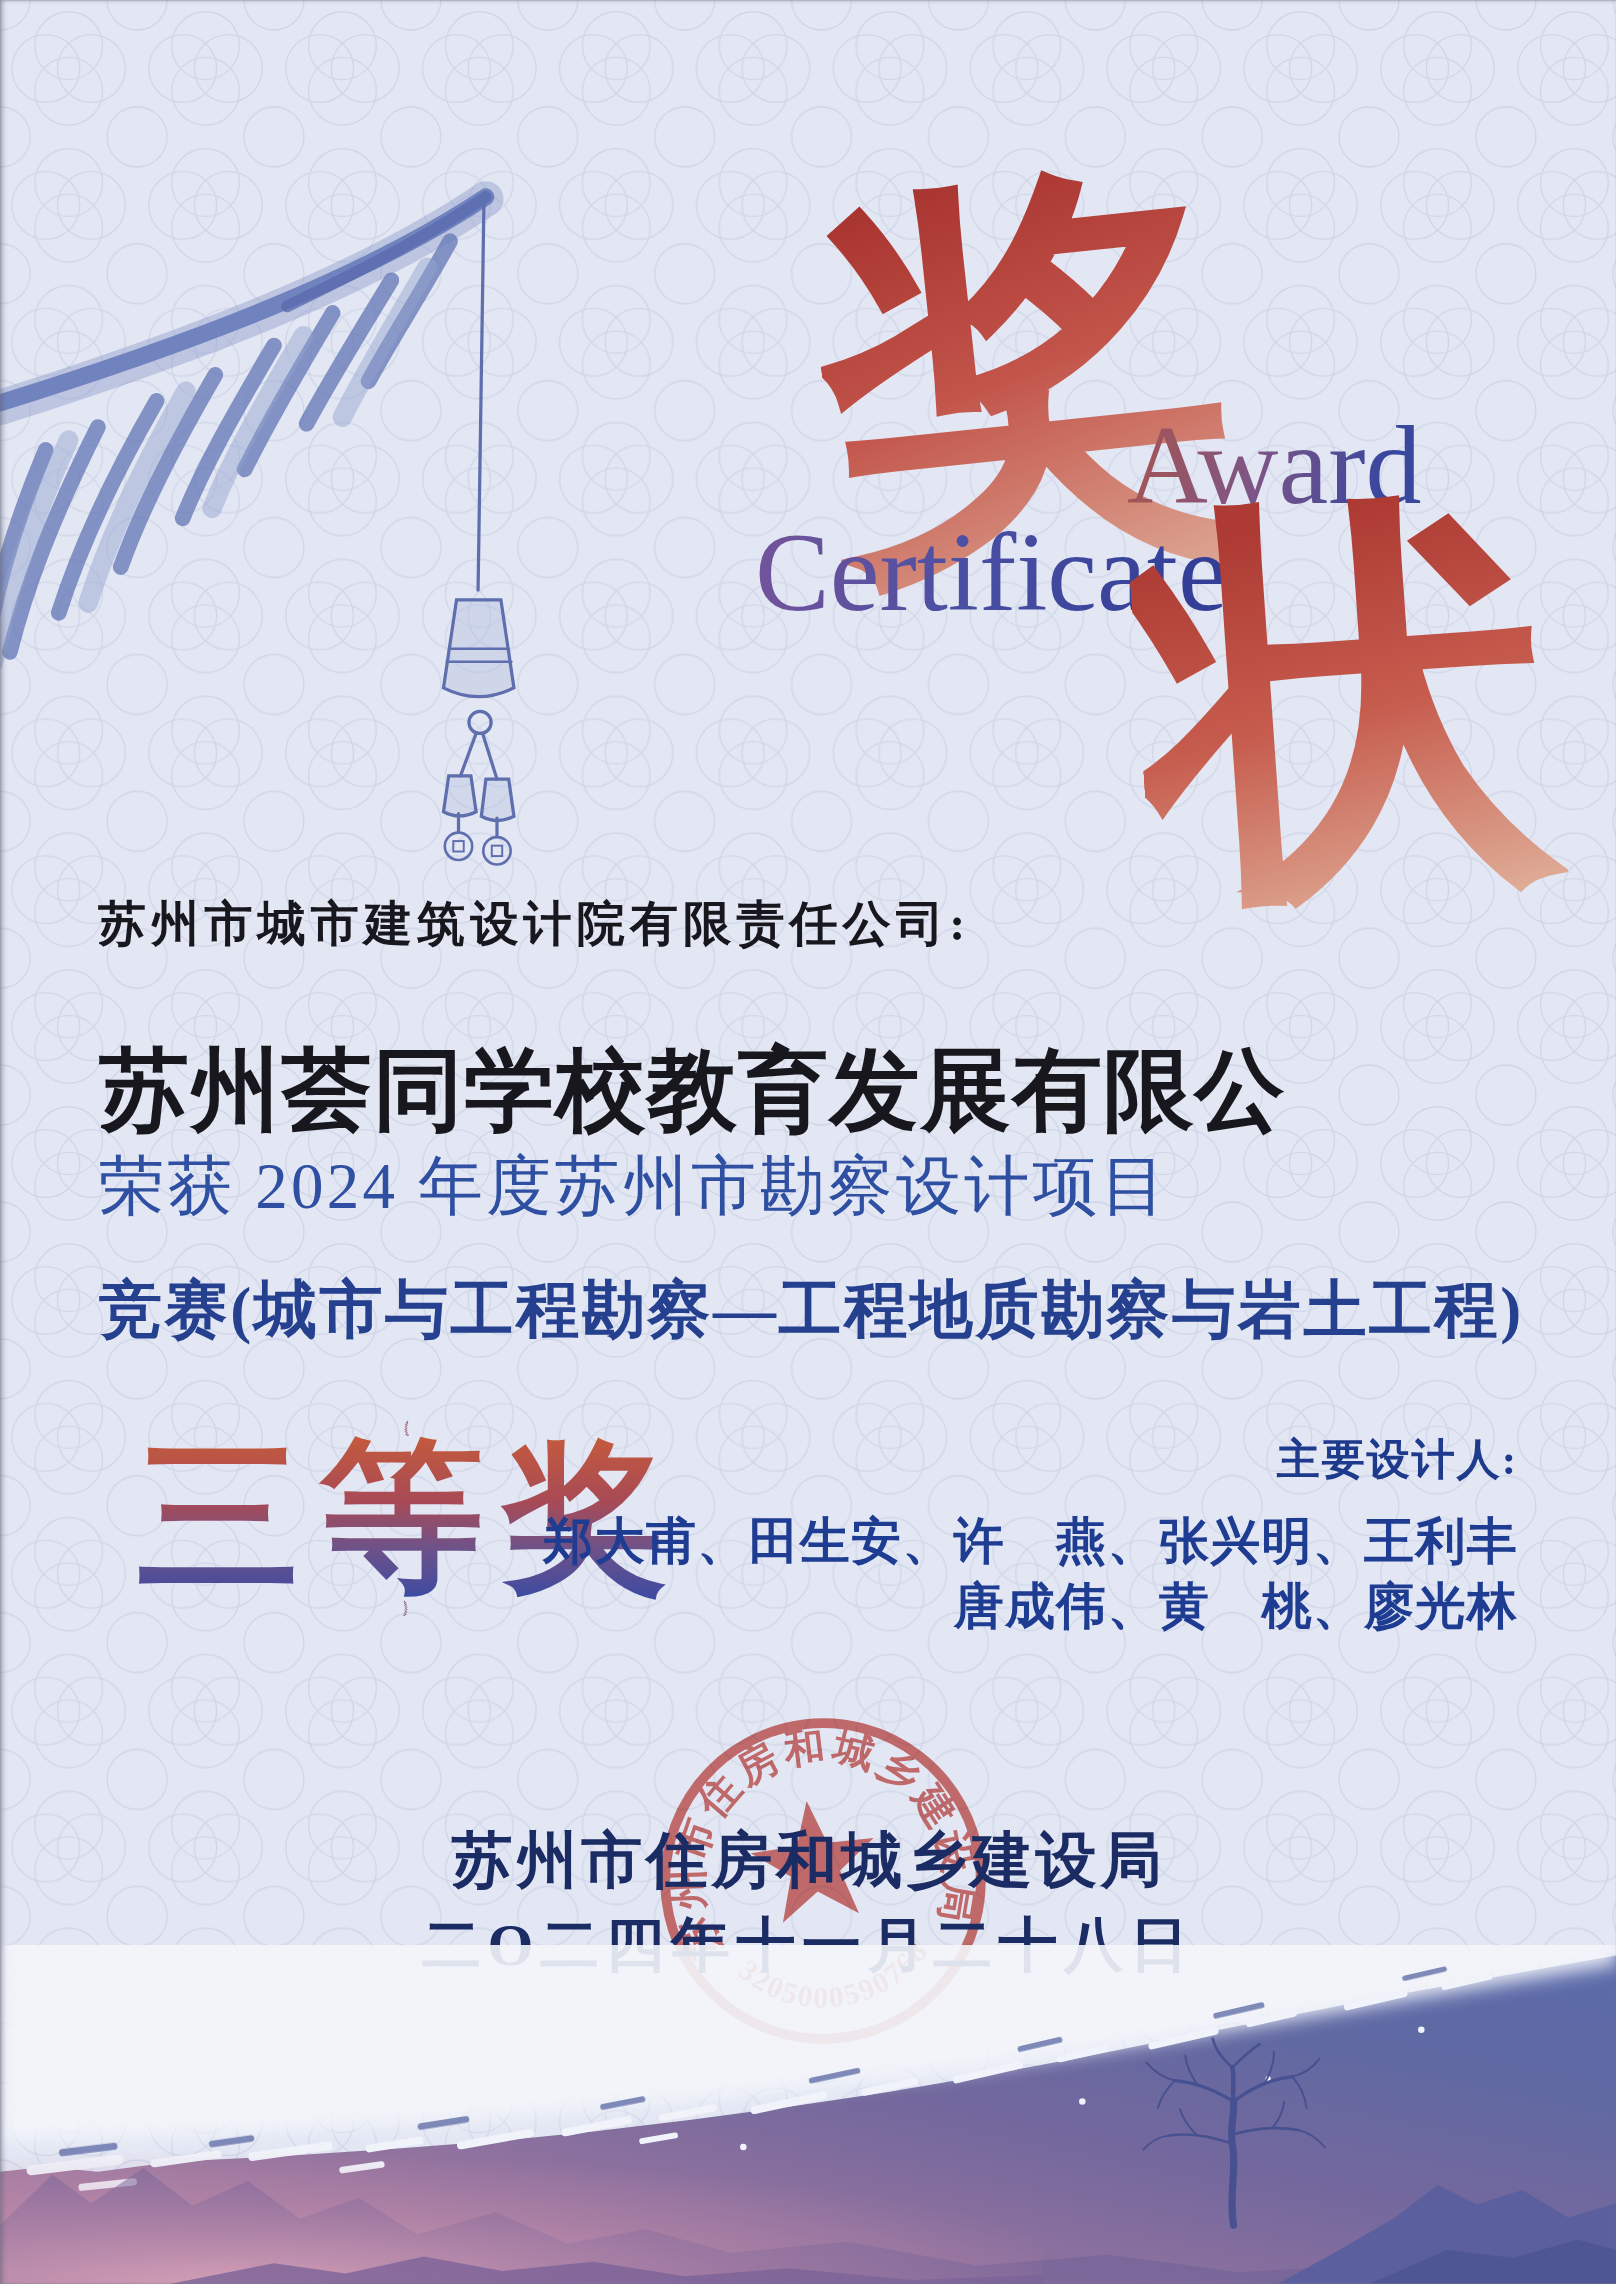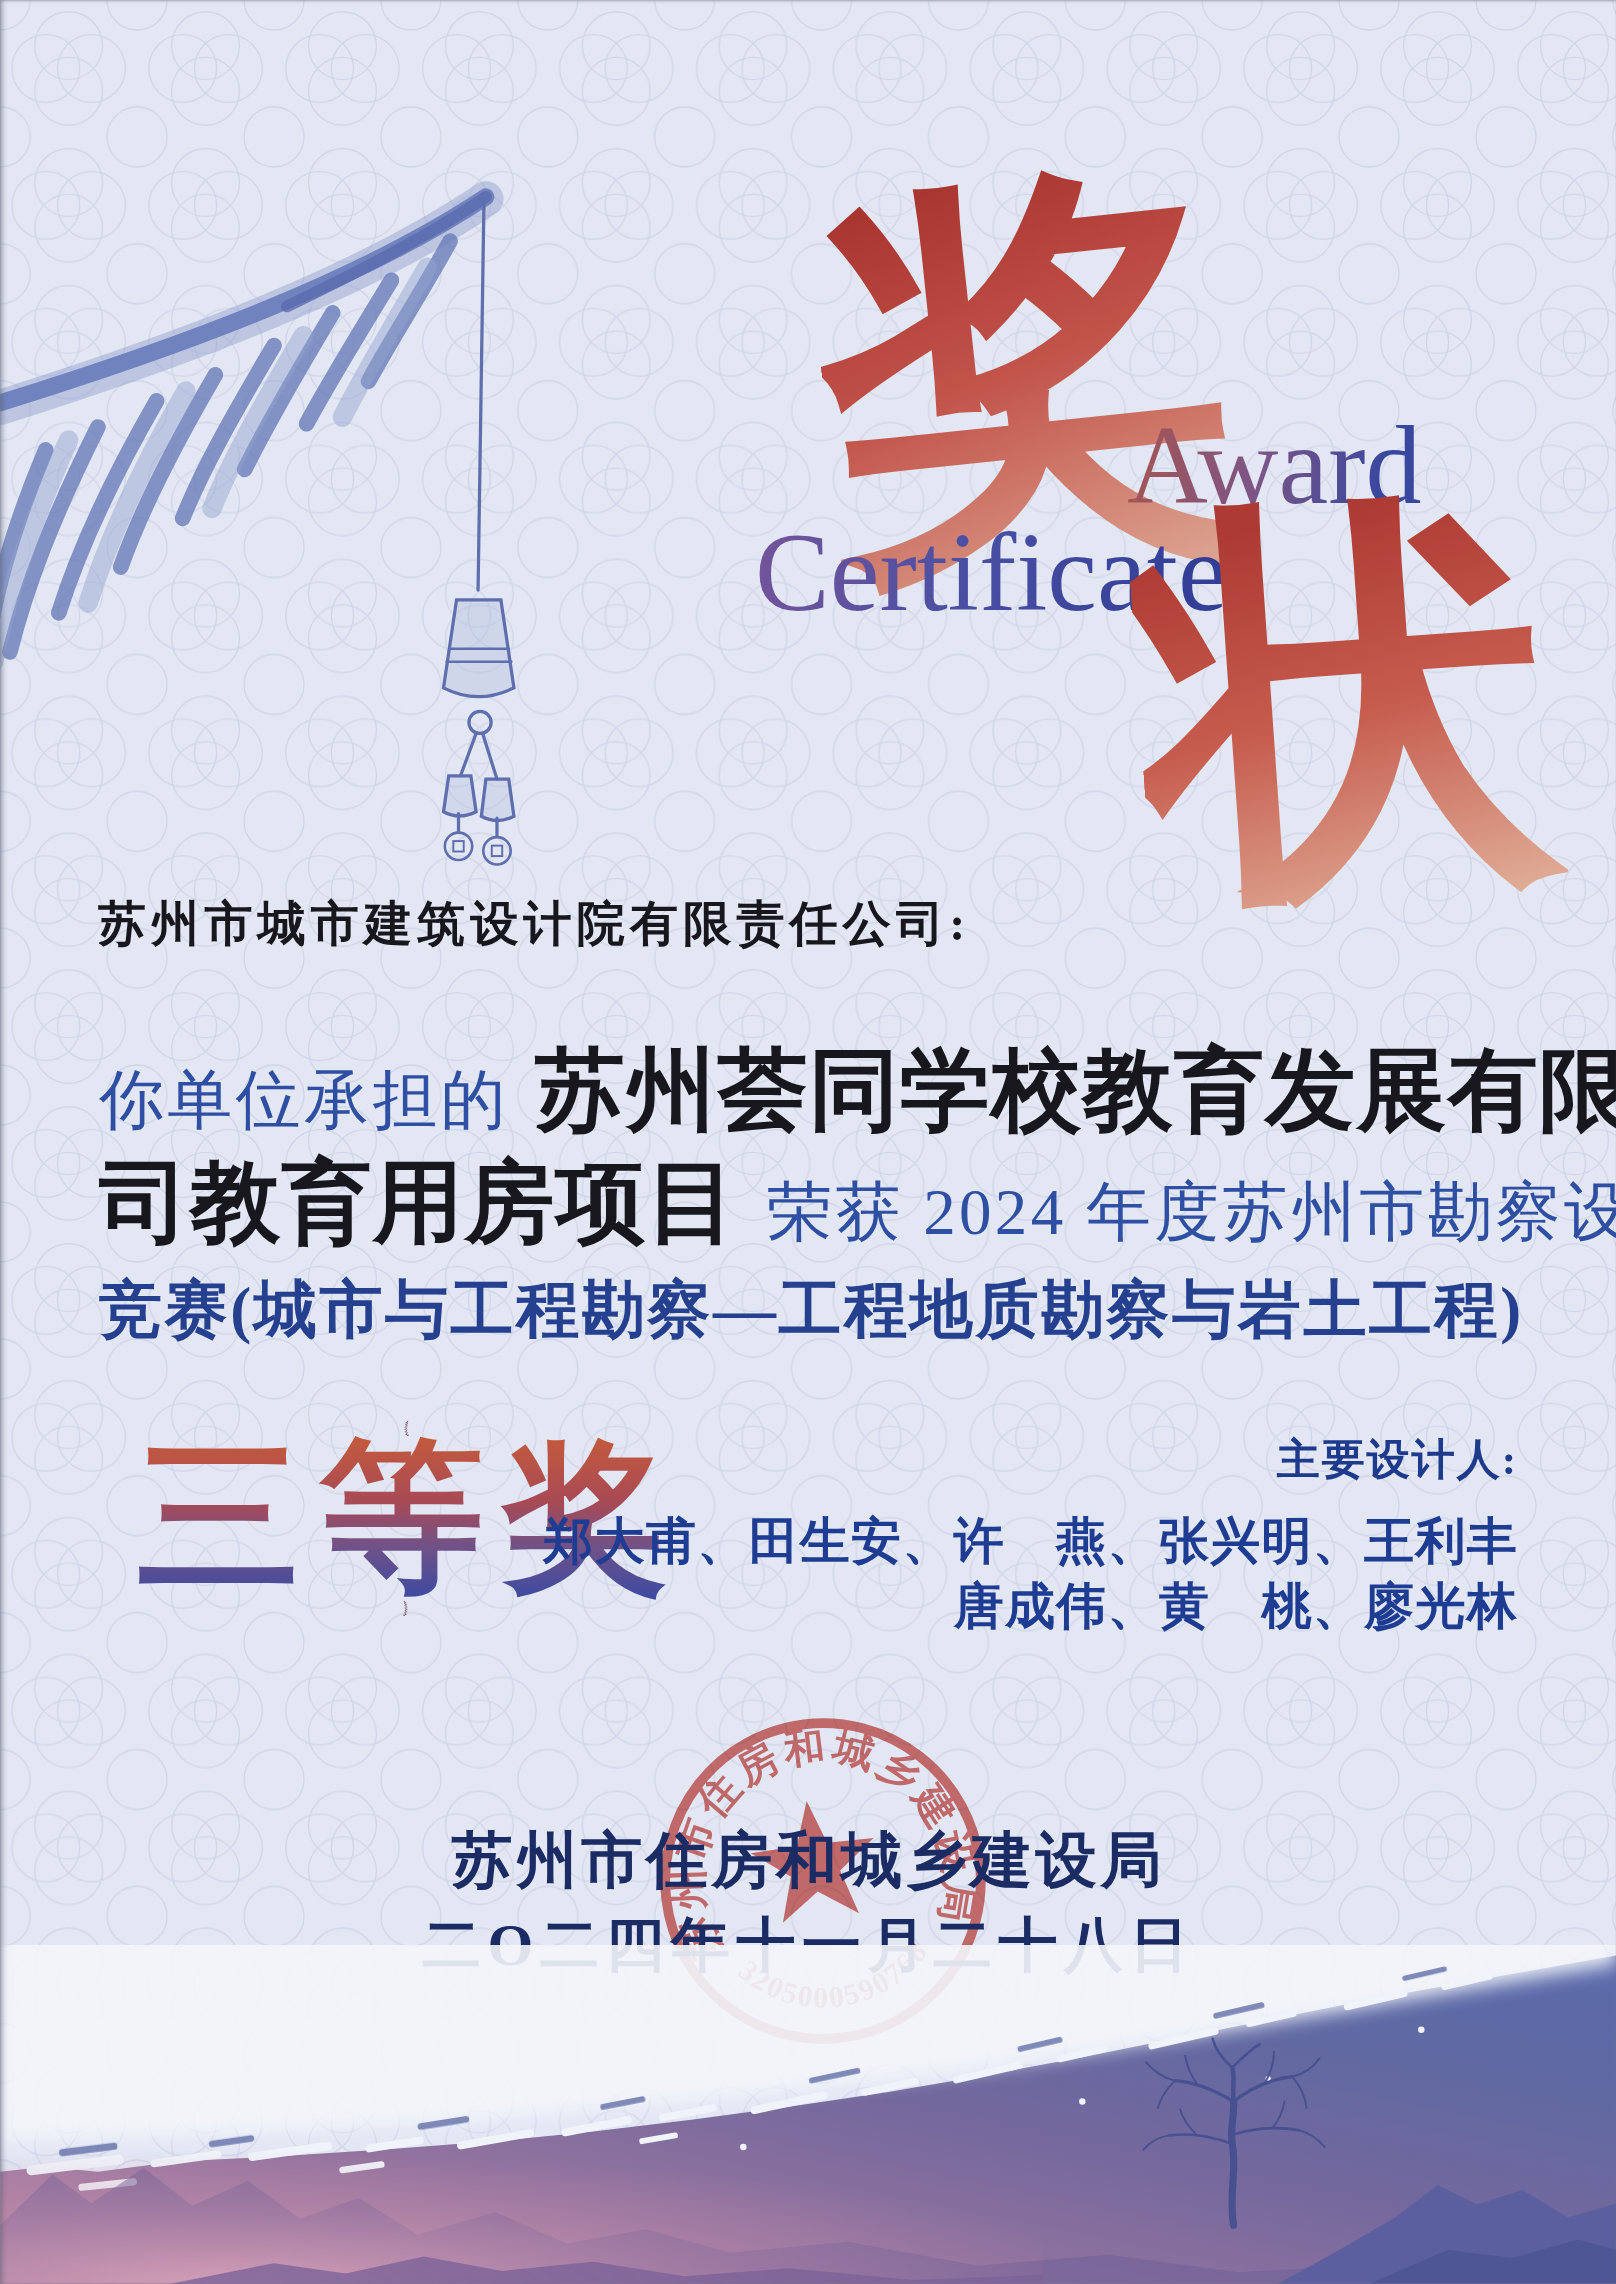--- a/index.html
+++ b/index.html
@@ -138,25 +138,23 @@
   </svg>
 
   <div id="char-jiang" class="abs grad-text">奖</div>
   <div id="title-award" class="abs grad-text">Award</div>
   <div id="title-certificate" class="abs grad-text">Certificate</div>
   <div id="char-zhuang" class="abs grad-text">状</div>
 
   <div id="recipient" class="abs">苏州市城市建筑设计院有限责任公司:</div>
 
   <div id="line1" class="abs bodyline">
-    <span class="blue-inline">你单位承担的</span>
     <span class="proj">苏州荟同学校教育发展有限公</span>
   </div>
   <div id="line2" class="abs bodyline">
-    <span class="proj">司教育用房项目</span>
     <span class="blue-inline">荣获 2024 年度苏州市勘察设计项目</span>
   </div>
   <div id="line3" class="abs">竞赛(城市与工程勘察—工程地质勘察与岩土工程)</div>
 
   <div id="prize-row" class="abs">
     <svg width="78" height="189" viewBox="0 0 120 290">
       <defs>
         <linearGradient id="lg" x1="0" y1="0" x2="0" y2="1">
           <stop offset="0" stop-color="#c05a3f"></stop>
             <stop offset="0.45" stop-color="#95506f"></stop>

